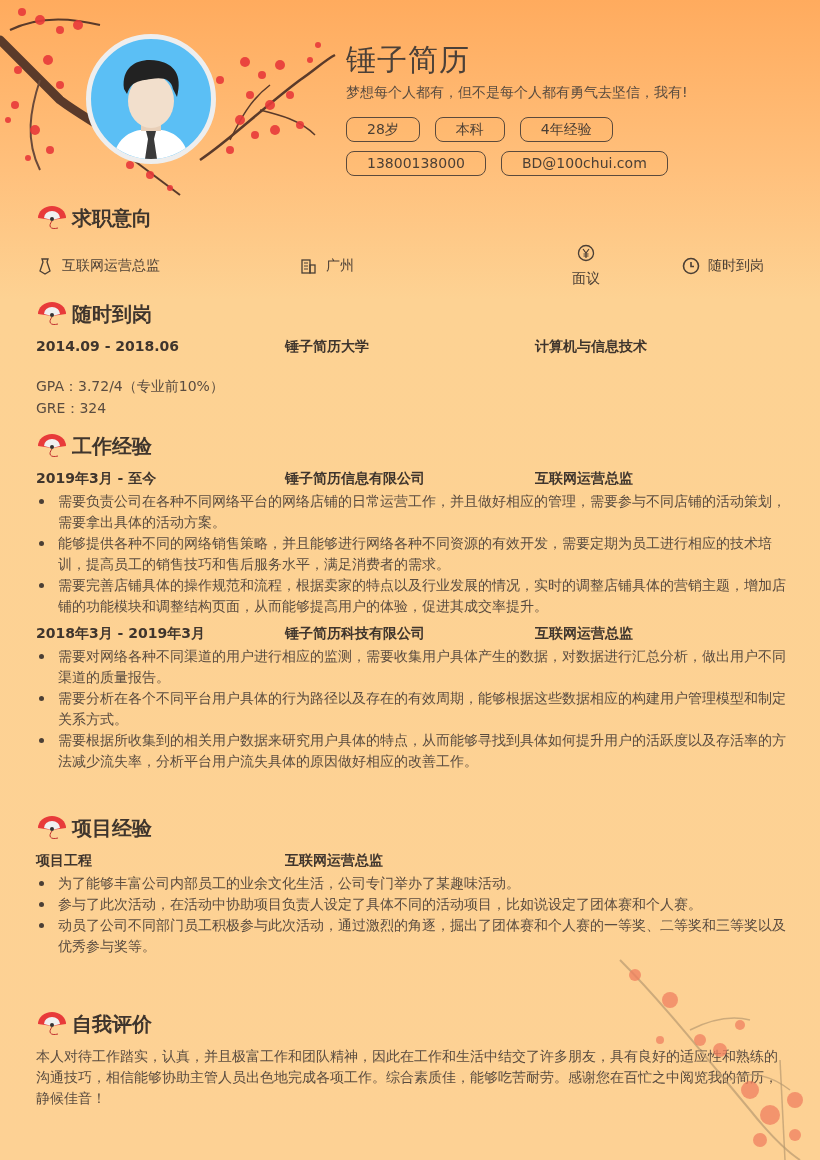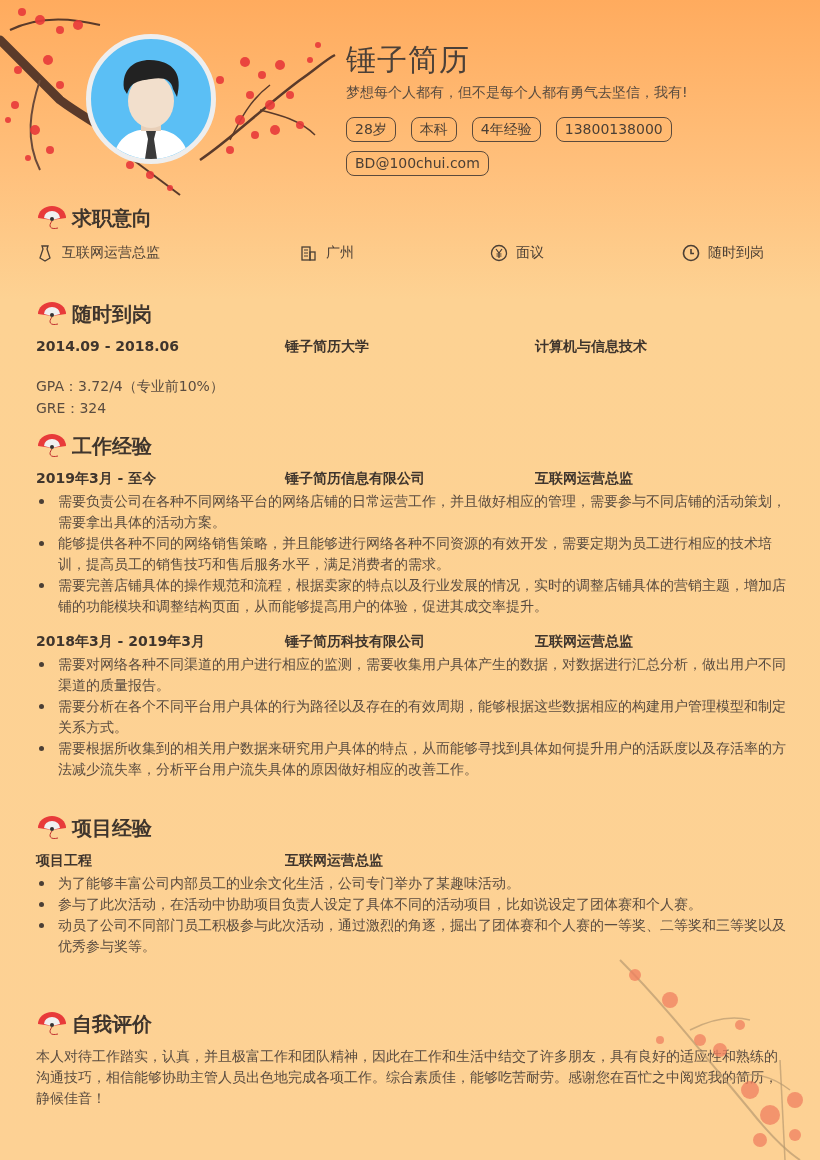--- a/index.html
+++ b/index.html
@@ -21,21 +21,21 @@
     border-radius: 50%; background: #5bbff5; border: 5px solid #eeeeee;
     overflow: hidden;
   }
   .name {
     position: absolute; left: 346px; top: 40px; font-size: 30px; color: #4b4038;
     font-weight: normal; letter-spacing: 1px;
   }
   .motto { position: absolute; left: 346px; top: 84px; font-size: 14px; color: #5a4c40; }
   .tags { position: absolute; left: 346px; top: 117px; width: 400px; display: flex; flex-wrap: wrap; gap: 9px 15px; }
   .tag {
-    border: 1px solid #5b4a3c; border-radius: 8px; padding: 2px 8px; font-size: 14px;
+    border: 1px solid #5b4a3c; border-radius: 8px; padding: 2px 20px; font-size: 14px;
     color: #4b3f35; line-height: 19px; background: rgba(255,180,100,0.25);
   }
 
   .section { position: absolute; left: 36px; width: 752px; }
   .sec-title { display: flex; align-items: flex-end; height: 28px; }
   .fan { width: 32px; height: 28px; margin-right: 4px; }
   .sec-title h2 { font-size: 20px; font-weight: bold; color: #3f352d; }
 
   .intent-row { display: flex; margin-top: 12px; font-size: 14px; color: #4b3f35; }
   .intent { display: flex; align-items: center; gap: 8px; }
@@ -139,21 +139,21 @@
         <span>互联网运营总监</span>
       </div>
       <div class="intent" style="width:190px;">
         <svg viewBox="0 0 18 18">
             <rect x="2" y="3" width="8" height="13" fill="none" stroke="#4b3f35" stroke-width="1.3"></rect>
             <rect x="10" y="8" width="5" height="8" fill="none" stroke="#4b3f35" stroke-width="1.3"></rect>
             <path d="M4,6 h4 M4,9 h4 M4,12 h4" stroke="#4b3f35" stroke-width="1"></path>
           </svg>
         <span>广州</span>
       </div>
-      <div class="intent" style="width:192px;">
+      <div class="intent" style="width:192px;flex-direction:column;">
         <svg viewBox="0 0 18 18">
             <circle cx="9" cy="9" r="7.5" fill="none" stroke="#4b3f35" stroke-width="1.3"></circle>
             <path d="M6,5 L9,9 L12,5 M9,9 V14 M6.5,10 h5 M6.5,12 h5" stroke="#4b3f35" stroke-width="1.2" fill="none"></path>
           </svg>
         <span>面议</span>
       </div>
       <div class="intent">
         <svg viewBox="0 0 18 18">
             <circle cx="9" cy="9" r="7.5" fill="none" stroke="#4b3f35" stroke-width="1.6"></circle>
             <path d="M9,5 V9.5 H12" stroke="#4b3f35" stroke-width="1.6" fill="none"></path>
@@ -195,21 +195,21 @@
     <div class="entry-head">
       <span>2019年3月 - 至今</span>
       <span>锤子简历信息有限公司</span>
       <span>互联网运营总监</span>
     </div>
     <ul class="bullets">
       <li>需要负责公司在各种不同网络平台的网络店铺的日常运营工作，并且做好相应的管理，需要参与不同店铺的活动策划，需要拿出具体的活动方案。</li>
       <li>能够提供各种不同的网络销售策略，并且能够进行网络各种不同资源的有效开发，需要定期为员工进行相应的技术培训，提高员工的销售技巧和售后服务水平，满足消费者的需求。</li>
       <li>需要完善店铺具体的操作规范和流程，根据卖家的特点以及行业发展的情况，实时的调整店铺具体的营销主题，增加店铺的功能模块和调整结构页面，从而能够提高用户的体验，促进其成交率提升。</li>
     </ul>
-    <div class="entry-head" style="margin-top:16px;">
+    <div class="entry-head" style="margin-top:8px;">
       <span>2018年3月 - 2019年3月</span>
       <span>锤子简历科技有限公司</span>
       <span>互联网运营总监</span>
     </div>
     <ul class="bullets">
       <li>需要对网络各种不同渠道的用户进行相应的监测，需要收集用户具体产生的数据，对数据进行汇总分析，做出用户不同渠道的质量报告。</li>
       <li>需要分析在各个不同平台用户具体的行为路径以及存在的有效周期，能够根据这些数据相应的构建用户管理模型和制定关系方式。</li>
       <li>需要根据所收集到的相关用户数据来研究用户具体的特点，从而能够寻找到具体如何提升用户的活跃度以及存活率的方法减少流失率，分析平台用户流失具体的原因做好相应的改善工作。</li>
     </ul>
   </section>

